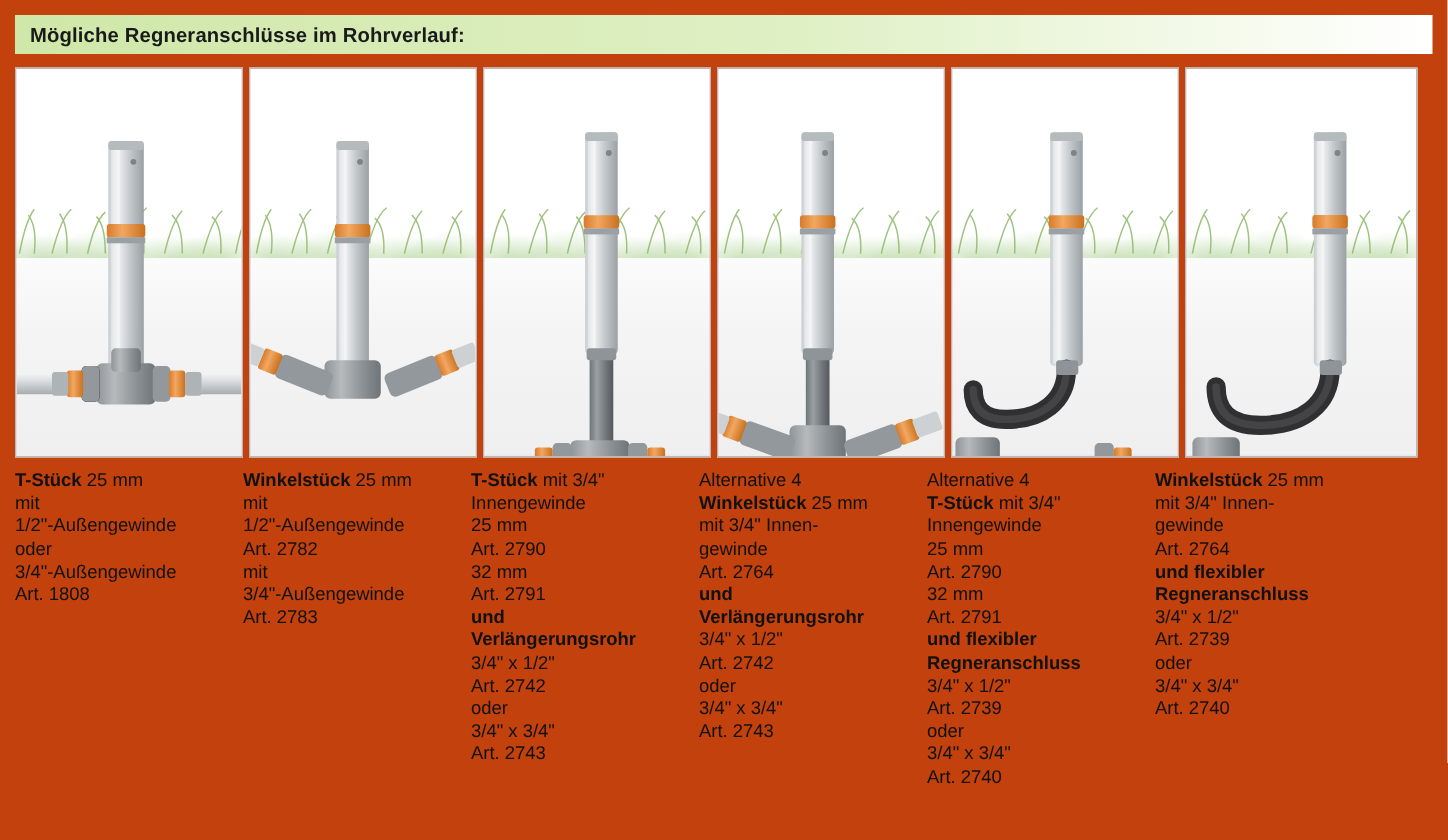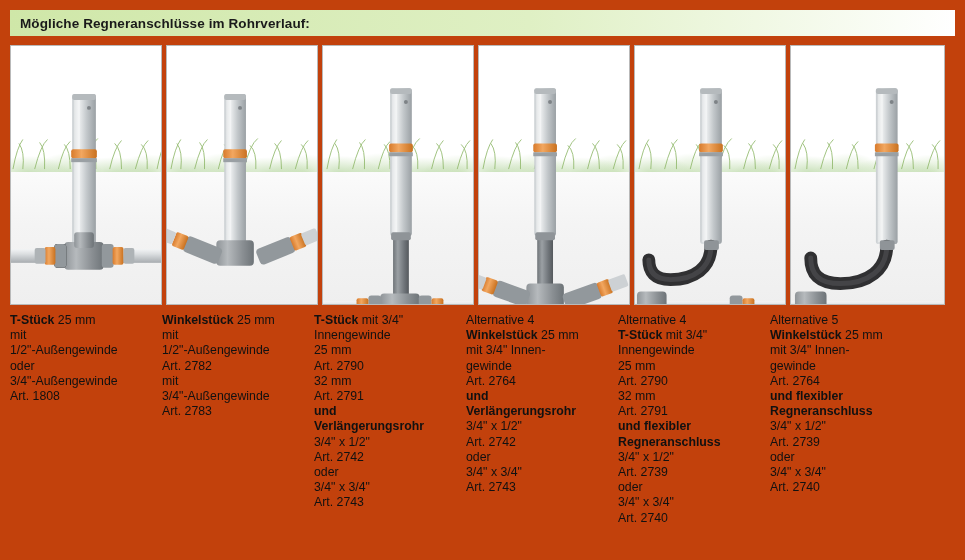--- a/index.html
+++ b/index.html
@@ -560,21 +560,20 @@
       <div class="cap-line"><b>und flexibler</b></div>
       <div class="cap-line"><b>Regneranschluss</b></div>
       <div class="cap-line">3/4" x 1/2"</div>
       <div class="cap-line">Art. 2739</div>
       <div class="cap-line">oder</div>
       <div class="cap-line">3/4" x 3/4"</div>
       <div class="cap-line">Art. 2740</div>
     </div>
 
     <div class="caption wide">
-      <div class="cap-line">Alternative 5</div>
       <div class="cap-line"><b>Winkelstück</b><span> 25 mm</span></div>
       <div class="cap-line">mit 3/4" Innen-</div>
       <div class="cap-line">gewinde</div>
       <div class="cap-line">Art. 2764</div>
       <div class="cap-line"><b>und flexibler</b></div>
       <div class="cap-line"><b>Regneranschluss</b></div>
       <div class="cap-line">3/4" x 1/2"</div>
       <div class="cap-line">Art. 2739</div>
       <div class="cap-line">oder</div>
       <div class="cap-line">3/4" x 3/4"</div>

